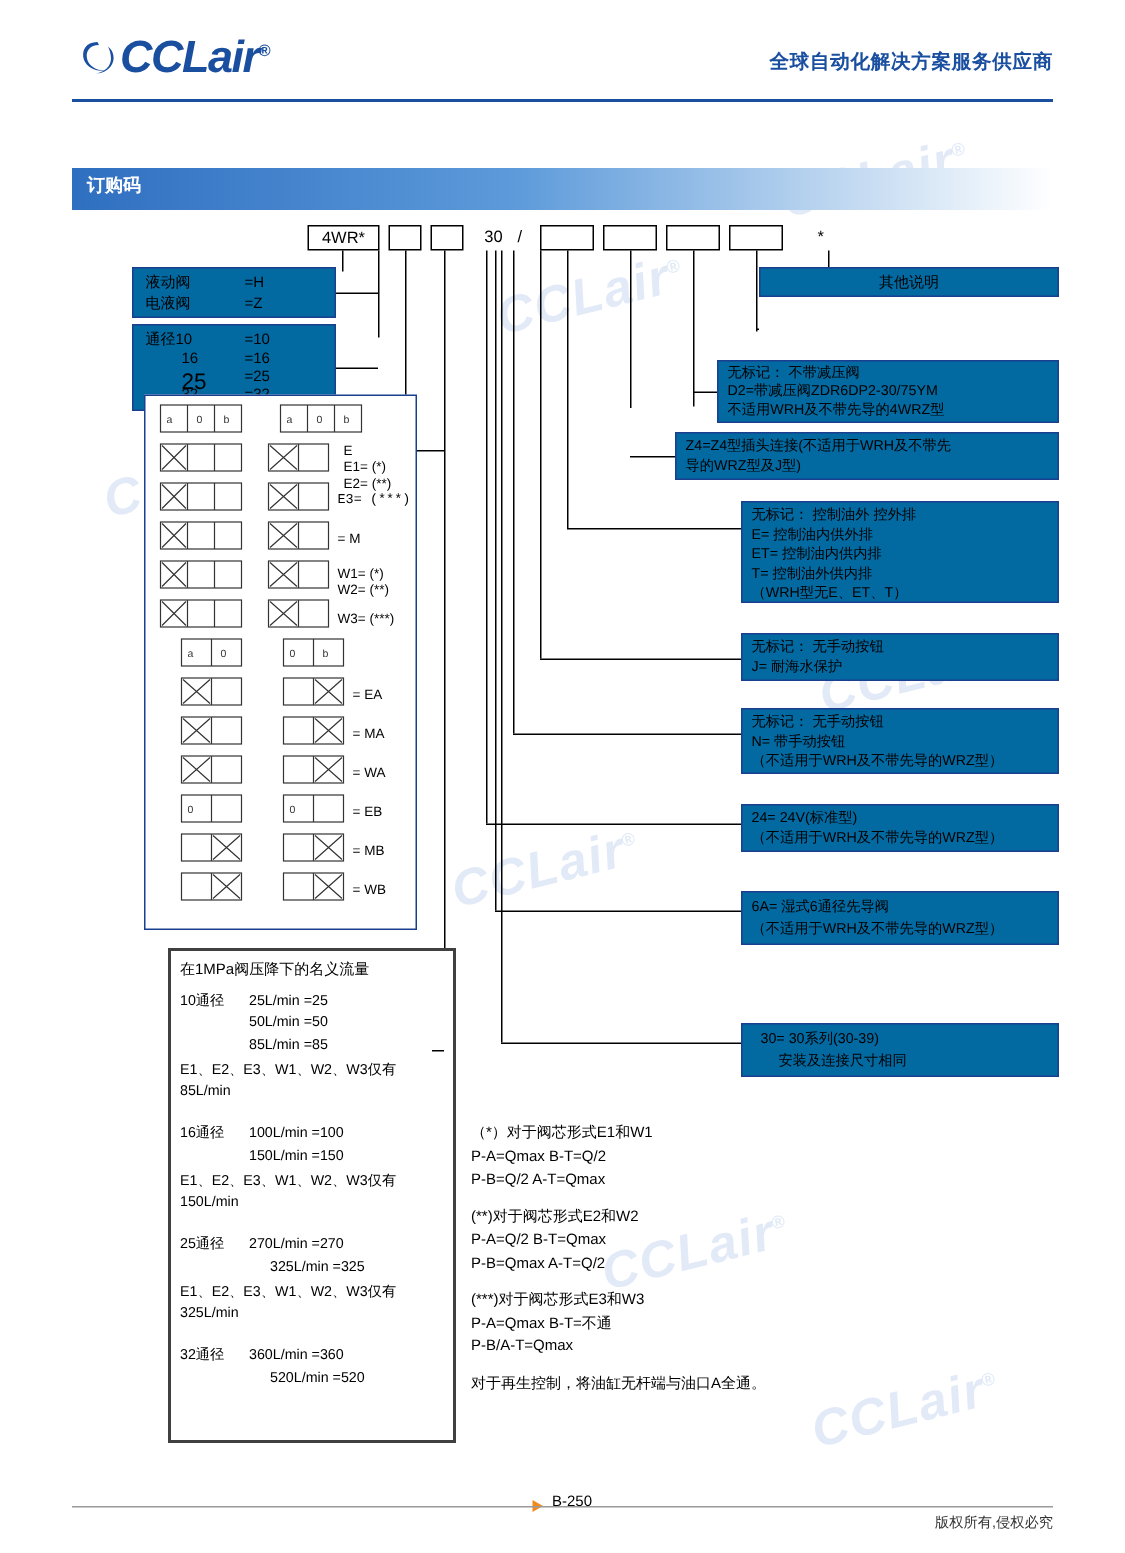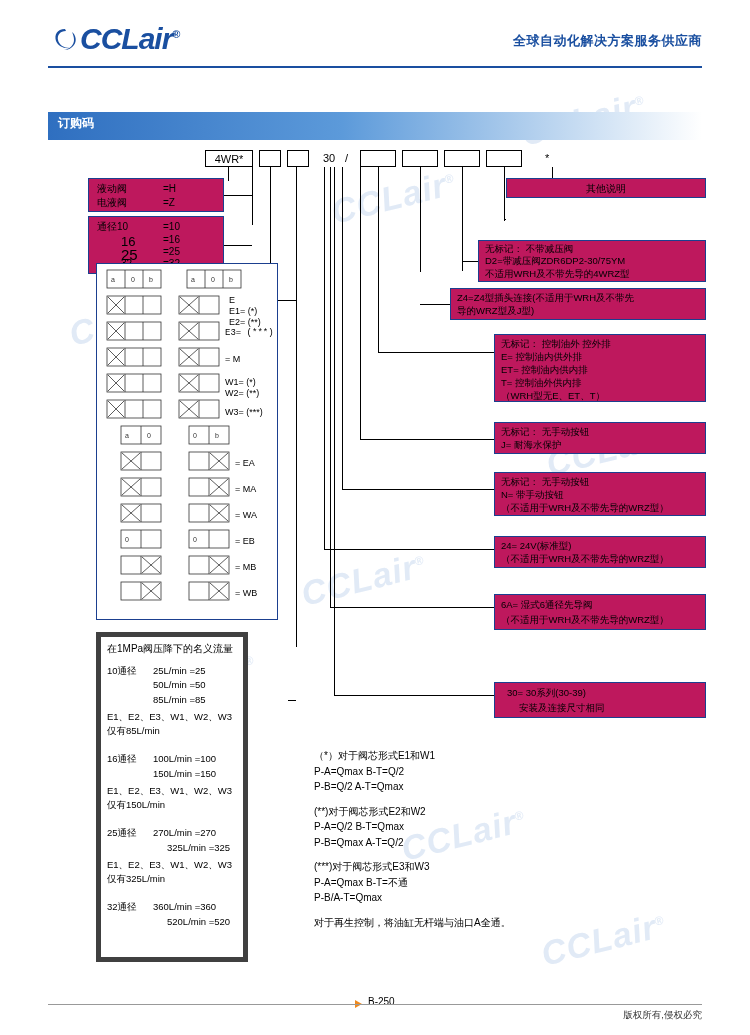--- a/index.html
+++ b/index.html
@@ -63,40 +63,40 @@
   
   .codeline { position:absolute; left:0; top:150px; width:750px; height:18px; }
   .codebox {
     position:absolute; border:1px solid #000; height:17px;
     font-size:11px; text-align:center; line-height:16px; background:#fff;
   }
   .codetxt { position:absolute; font-size:11px; line-height:17px; }
 
   
   .box {
-    position:absolute; border:1px solid #1b3f8f; background:#be185d;
+    position:absolute; border:1px solid #1b3f8f; background:#0369a1;
     font-size:10px; line-height:1.35;
   }
   .box .pad { padding:3px 5px; }
 
   .line { position:absolute; background:#000; }
   .vline { width:1px; }
   .hline { height:1px; }
 
   
   .symtable {
     position:absolute; left:96px; top:263px; width:182px; height:357px;
     border:1px solid #1b3f8f; background:#fff;
   }
   .symlabel { position:absolute; font-size:9px; }
 
   
   .flowbox {
-    position:absolute; left:96px; top:632px; width:152px; height:330px;
-    border:5px solid #404040; background:#fff; font-size:9.5px;
+    position:absolute; left:112px; top:632px; width:192px; height:330px;
+    border:2px solid #404040; background:#fff; font-size:9.5px;
   }
   .flowtitle { padding:5px 6px 4px 6px; font-size:10px; }
   .flowgrp { padding:2px 6px; }
   .flowgrp .g { font-size:9.5px; line-height:1.5; }
 
   
   .notes { position:absolute; left:314px; top:748px; width:300px; font-size:10px; line-height:1.55; }
   .notes p { margin:0 0 9px 0; }
 
   
@@ -166,21 +166,21 @@
     <div style="position:absolute; left:8px; top:3px; font-size:10px;">液动阀</div>
     <div style="position:absolute; left:74px; top:3px; font-size:10px;">=H</div>
     <div style="position:absolute; left:8px; top:17px; font-size:10px;">电液阀</div>
     <div style="position:absolute; left:74px; top:17px; font-size:10px;">=Z</div>
   </div>
   <div class="line hline" style="left:224px; top:195px; width:28px;"></div>
 
   <div class="box" style="left:88px; top:216px; width:136px; height:58px;">
     <div style="position:absolute; left:8px; top:3px; font-size:10px;">通径10</div>
     <div style="position:absolute; left:74px; top:3px; font-size:10px;">=10</div>
-    <div style="position:absolute; left:32px; top:16px; font-size:13px;">16</div>
+    <div style="position:absolute; left:32px; top:16px; font-size:10px;">16</div>
     <div style="position:absolute; left:74px; top:16px; font-size:10px;">=16</div>
     <div style="position:absolute; left:32px; top:28px; font-size:15px;">25</div>
     <div style="position:absolute; left:74px; top:28px; font-size:10px;">=25</div>
     <div style="position:absolute; left:32px; top:40px; font-size:10px;">32</div>
     <div style="position:absolute; left:74px; top:40px; font-size:10px;">=32</div>
   </div>
   <div class="line hline" style="left:224px; top:245px; width:28px;"></div>
 
   <div class="symtable">
     <svg width="180" height="355" viewBox="0 0 180 355">

